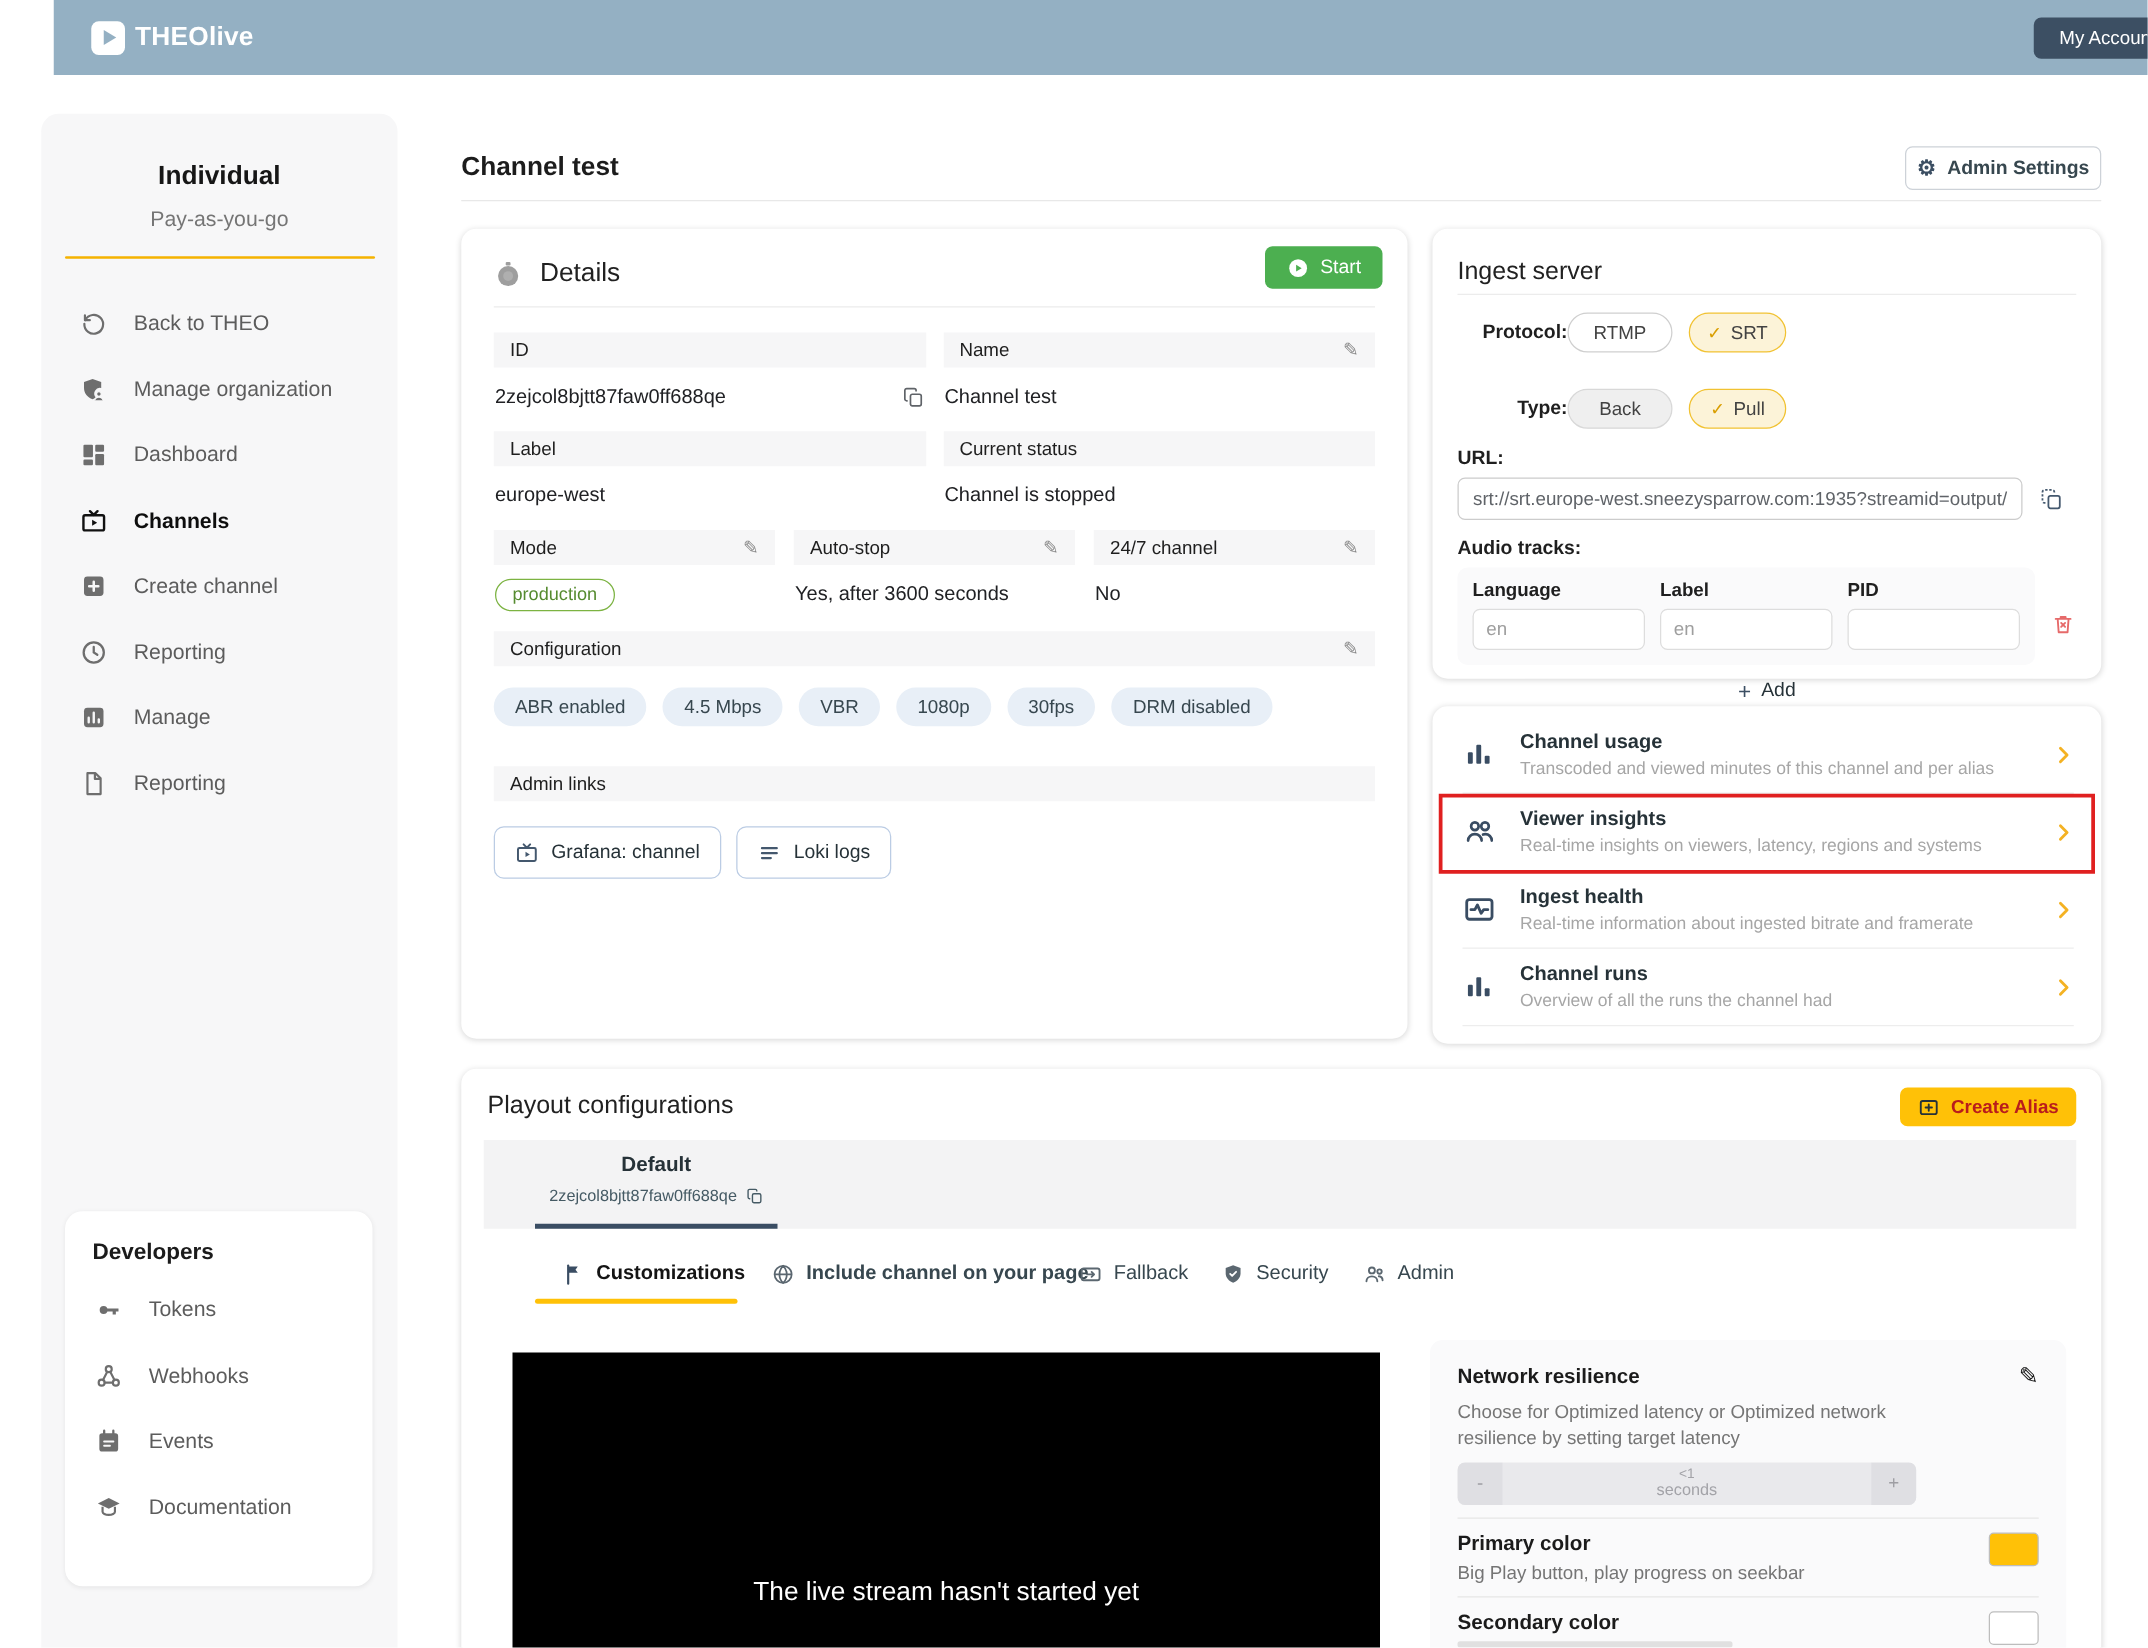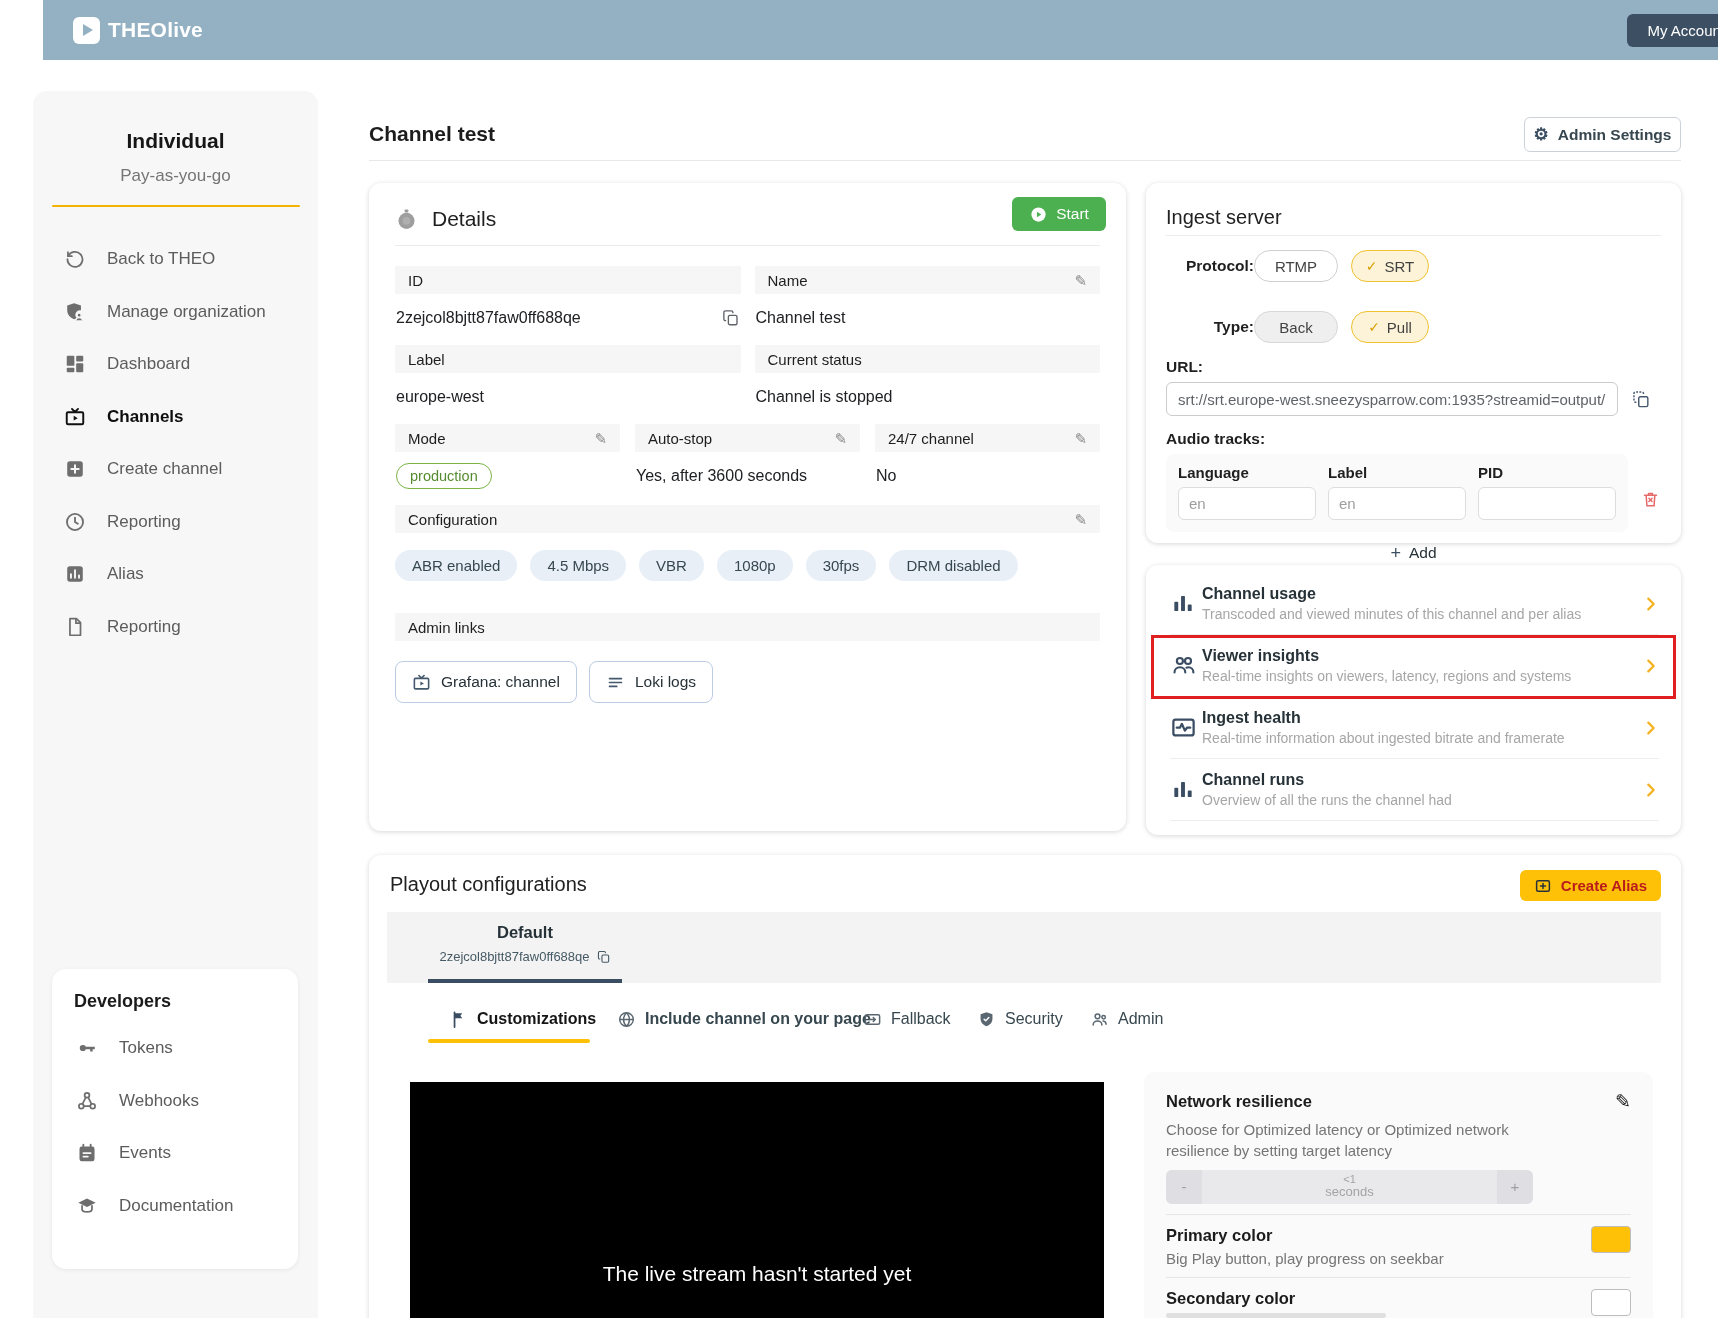--- a/index.html
+++ b/index.html
@@ -78,21 +78,21 @@
   .audio-cols { display:flex; gap:12px; }
   .audio-col { width:140px; }
   .audio-col .acl { font-size:15px; font-weight:700; color:#1F1F1F; }
   .audio-col input { margin-top:6px; width:100%; height:33px; border:1px solid #DDDDDD; border-radius:6px; padding:0 10px; font-size:15px; color:#9E9E9E; font-family:inherit; background:#fff; }
   .trash-btn { position:absolute; right:-32px; top:36px; color:#E66A6A; cursor:pointer; background:none; border:none; }
   .add-btn { margin:12px auto 0; display:flex; align-items:center; gap:8px; background:none; border:none; font-size:15.5px; color:#263238; cursor:pointer; font-family:inherit; }
   .add-plus { font-size:18px; color:#3C4F63; line-height:1; }
 
   
   .insights-card { left:1146px; top:565px; width:535px; height:270px; padding:8px 22px 0 24px; }
-  .ins-row { height:62px; display:flex; align-items:center; gap:2px; border-bottom:1px solid #EDEDED; cursor:pointer; }
+  .ins-row { height:62px; display:flex; align-items:center; gap:16px; border-bottom:1px solid #EDEDED; cursor:pointer; }
   .ins-row:last-child { border-bottom:none; }
   .ins-ic { width:30px; flex:0 0 30px; color:#3A4D63; }
   .ins-txt { flex:1; }
   .ins-title { font-size:16px; font-weight:600; color:#263238; }
   .ins-desc { margin-top:3px; font-size:14px; color:#A6A6A6; }
   .ins-chev { flex:0 0 16px; }
   .red-highlight { position:absolute; left:5px; top:70px; width:525px; height:64px; border:3px solid #E02020; pointer-events:none; }
 
   
   .playout-card { left:369px; top:855px; width:1312px; height:520px; }
@@ -204,21 +204,21 @@
       </span>
       <span>Reporting</span>
     </div>
     <div class="nav-item">
       <span class="nicon">
         <svg viewBox="0 0 24 24" width="22" height="22">
             <rect x="3.5" y="3.5" width="17" height="17" rx="3" fill="currentColor"></rect>
             <path d="M7.6 16.2v-4M12 16.2V7.8M16.4 16.2v-2.6" stroke="#F7F7F8" stroke-width="2.1" stroke-linecap="round"></path>
           </svg>
       </span>
-      <span>Alias</span>
+      <span>Manage</span>
     </div>
     <div class="nav-item">
       <span class="nicon">
         <svg viewBox="0 0 24 24" width="22" height="22" fill="none" stroke="currentColor" stroke-width="1.9" stroke-linejoin="round">
             <path d="M6.5 2.8h7L18 7.3V21H6.5z"></path>
             <path d="M13 2.8v5h5"></path>
           </svg>
       </span>
       <span>Reporting</span>
     </div>

